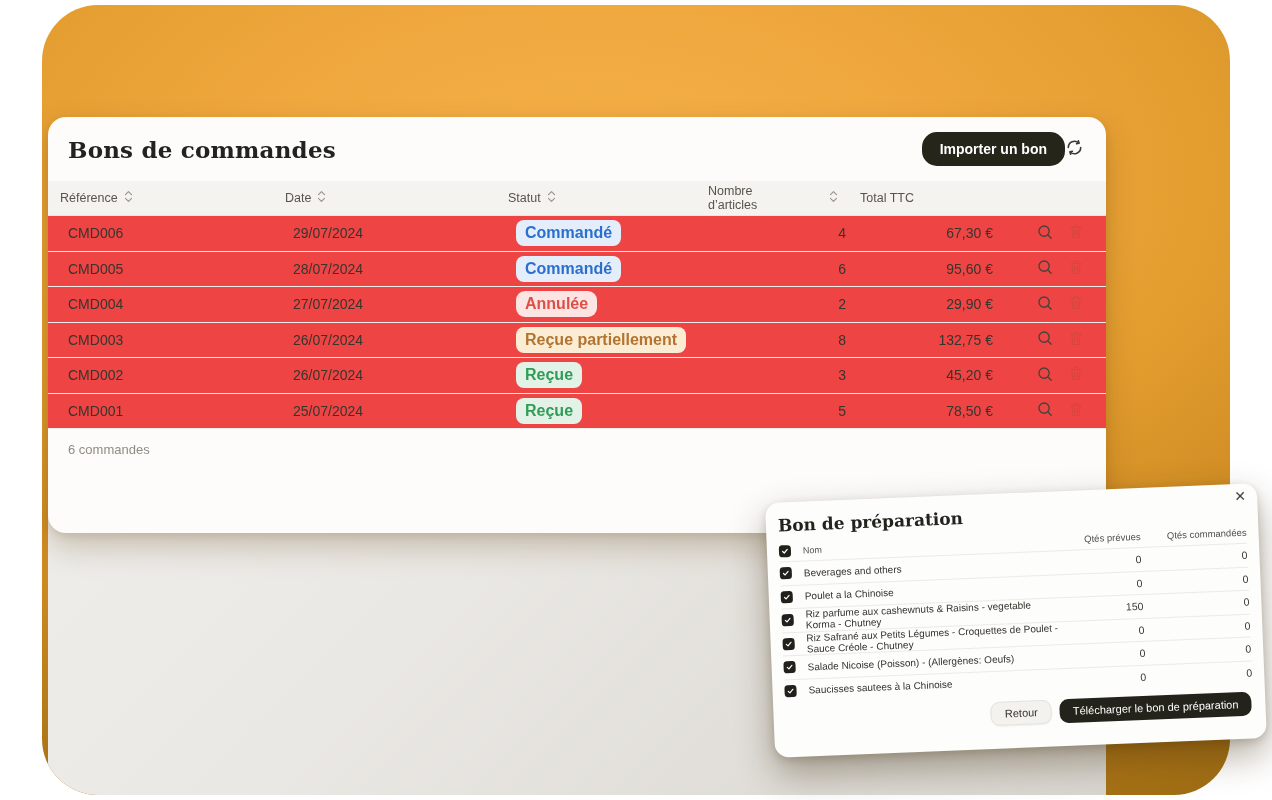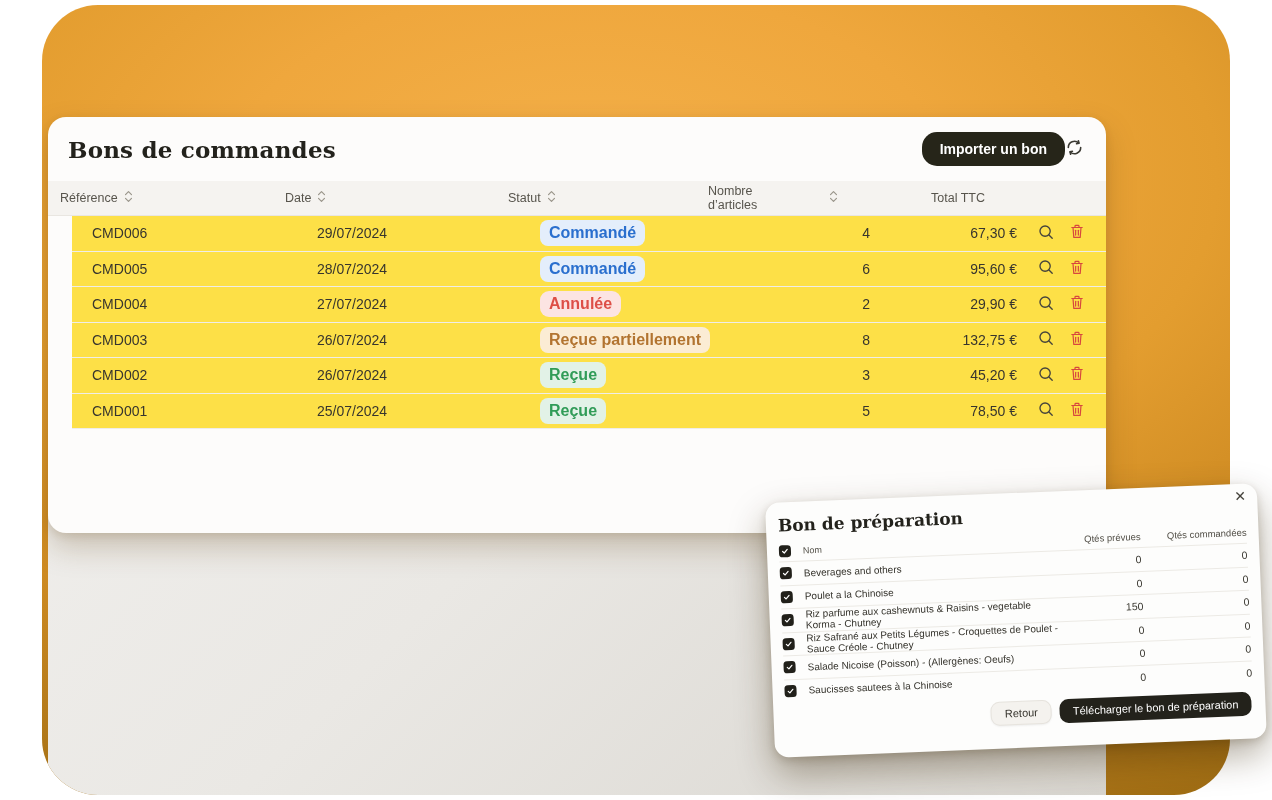--- a/index.html
+++ b/index.html
@@ -30,25 +30,25 @@
   .import-btn { background: #262519; color: #fff; border: none; cursor: pointer;
     font-family: inherit; font-size: 14px; font-weight: 600; padding: 9px 18px;
     border-radius: 15px; }
   .refresh-btn { background: none; border: none; cursor: pointer; display: flex;
     align-items: center; }
 
   .thead { display: grid; grid-template-columns: 225px 223px 200px 152px 145px 1fr;
     align-items: center; height: 35px; padding: 0 0 0 12px; background: #f5f3f0;
     border-bottom: 1px solid #e9e6e1; font-size: 12.5px; color: #57544c; }
   .th { display: flex; align-items: center; gap: 6px; }
-  .th.al-right { justify-content: flex-end; gap: 41px; }
+  .th.al-right { justify-content: space-between; gap: 41px; }
   .tr { display: grid; grid-template-columns: 225px 223px 200px 152px 145px 1fr;
     align-items: center; height: 35.5px; padding: 0 12px 0 20px;
-    border-bottom: 1px solid #efede9; background: #fde047;
-    font-size: 14px; color: #37352e; margin-left: 24px; }
+    border-bottom: 1px solid #efede9; background: #ef4444;
+    font-size: 14px; color: #37352e; }
   .cell.al-right { text-align: right; }
   .pad-articles { padding-right: 22px; }
   .pad-total { padding-right: 20px; }
   .badge { display: inline-block; padding: 3px 9px; border-radius: 8px;
     font-size: 16px; font-weight: 700; line-height: 1.25; }
   .icons-cell { display: flex; justify-content: flex-end; align-items: center;
     gap: 14px; padding-right: 10px; }
   .icon-btn { background: none; border: none; cursor: pointer; display: flex;
     align-items: center; padding: 0; }
   .tfoot { height: 40px; display: flex; align-items: center; padding: 0 20px;
@@ -278,20 +278,23 @@
                     <path d="M7.5 5.5V3.8a1 1 0 0 1 1-1h3a1 1 0 0 1 1 1v1.7"></path>
                     <path d="M5 5.5l1 12.3h8l1-12.3"></path>
                     <path d="M8.3 9v6"></path>
                     <path d="M11.7 9v6"></path>
                   </svg></span>
               </button>
             </div>
           </div>
         </div>
 
+      <div class="tfoot">
+        <span>6 commandes</span>
+      </div>
     </div>
   </div>
 
   <div class="prep">
     <button class="prep-close">
       <span>✕</span>
     </button>
     <div class="prep-title">Bon de préparation</div>
 
     <div class="prep-table">

